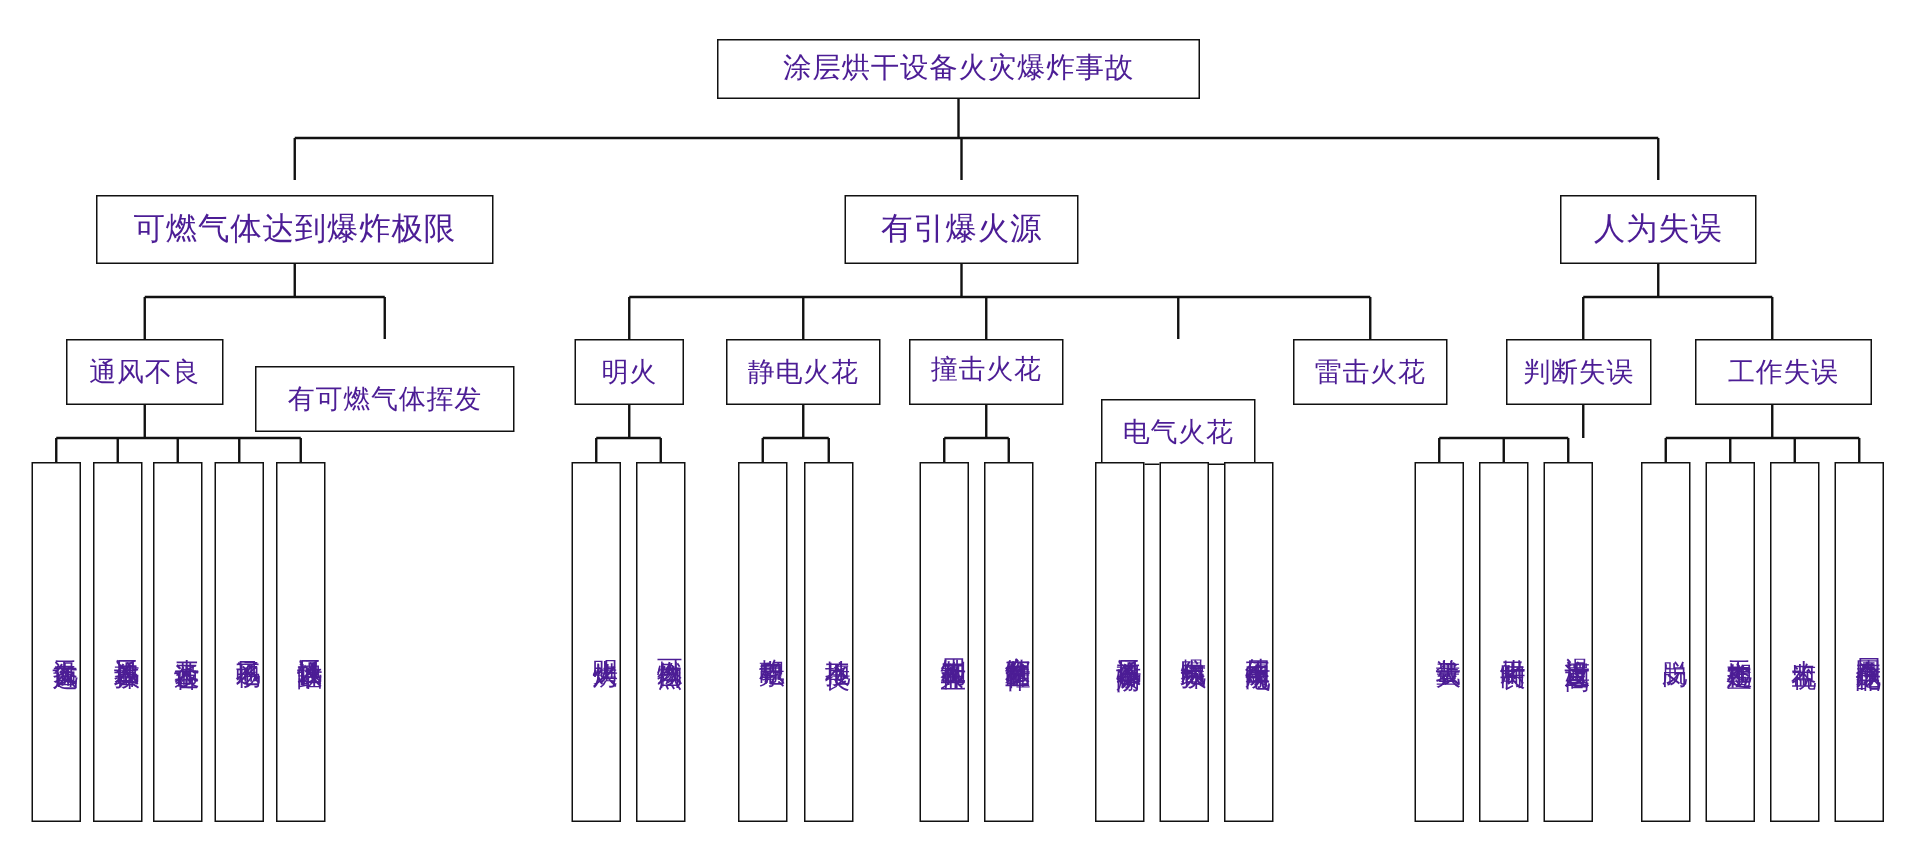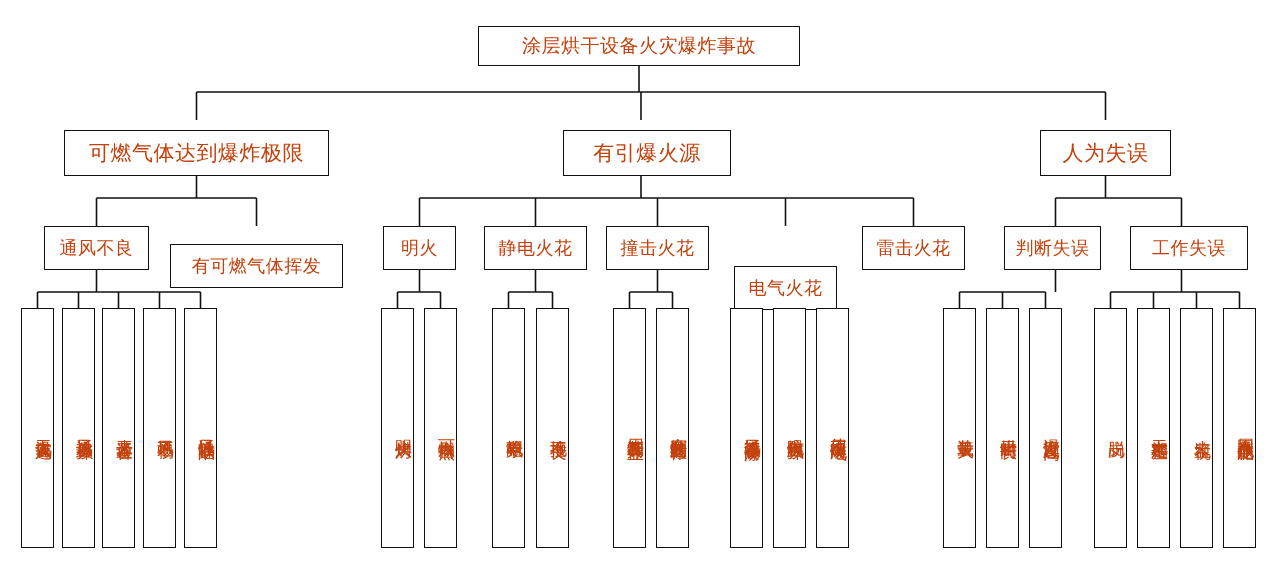--- a/index.html
+++ b/index.html
@@ -26,21 +26,21 @@
     pointer-events: none;
   }
   .node {
     position: absolute;
     box-sizing: border-box;
     border: 1.6px solid #111111;
     background: #ffffff;
     display: flex;
     align-items: center;
     justify-content: center;
-    color: #c2410c;
+    color: #4c1d95;
     line-height: 1.14;
   }
   .node.horiz {
     white-space: nowrap;
     letter-spacing: 0.5px;
   }
   .node.vert {
     writing-mode: vertical-rl;
     text-orientation: upright;
     letter-spacing: 1px;
@@ -111,27 +111,27 @@
       <line x1="1181.5" y1="270" x2="1181.5" y2="292" stroke="#111111" stroke-width="1.6"></line>
       <line x1="1110.5" y1="292" x2="1239.5" y2="292" stroke="#111111" stroke-width="1.6"></line>
       <line x1="1110.5" y1="292" x2="1110.5" y2="308" stroke="#111111" stroke-width="1.6"></line>
       <line x1="1153.5" y1="292" x2="1153.5" y2="308" stroke="#111111" stroke-width="1.6"></line>
       <line x1="1196.5" y1="292" x2="1196.5" y2="308" stroke="#111111" stroke-width="1.6"></line>
       <line x1="1239.5" y1="292" x2="1239.5" y2="308" stroke="#111111" stroke-width="1.6"></line>
     </svg>
   <div id="nodes">
       <div class="node horiz lvl0" style="left: 478px; top: 26px; width: 322px; height: 40px;">涂层烘干设备火灾爆炸事故</div>
       <div class="node horiz lvl1" style="left: 64px; top: 120px; width: 265px; height: 46px;">可燃气体达到爆炸极限</div>
-      <div class="node horiz lvl1" style="left: 563px; top: 120px; width: 168px; height: 46px;">有引爆火源</div>
+      <div class="node horiz lvl1" style="left: 563px; top: 120px; width: 156px; height: 46px;">有引爆火源</div>
       <div class="node horiz lvl1" style="left: 1040px; top: 120px; width: 131px; height: 46px;">人为失误</div>
       <div class="node horiz lvl2" style="left: 44px; top: 226px; width: 105px; height: 44px;">通风不良</div>
       <div class="node horiz lvl2" style="left: 170px; top: 244px; width: 173px; height: 44px;">有可燃气体挥发</div>
       <div class="node horiz lvl2" style="left: 383px; top: 226px; width: 73px; height: 44px;">明火</div>
       <div class="node horiz lvl2" style="left: 484px; top: 226px; width: 103px; height: 44px;">静电火花</div>
-      <div class="node horiz lvl2" style="left: 606px; top: 226px; width: 103px; height: 44px;">撞击火花</div>
+      <div class="node horiz lvl2" style="left: 606px; top: 226px; width: 103px; height: 44px; font-family: Liberation Mono, monospace;">撞击火花</div>
       <div class="node horiz lvl2" style="left: 734px; top: 226px; width: 103px; height: 44px; margin-top: 40px;">电气火花</div>
       <div class="node horiz lvl2" style="left: 862px; top: 226px; width: 103px; height: 44px;">雷击火花</div>
       <div class="node horiz lvl2" style="left: 1004px; top: 226px; width: 97px; height: 44px;">判断失误</div>
       <div class="node horiz lvl2" style="left: 1130px; top: 226px; width: 118px; height: 44px;">工作失误</div>
       <div class="node vert leaf" style="left: 21px; top: 308px; width: 33px; height: 240px;">无设备通风</div>
       <div class="node vert leaf" style="left: 62px; top: 308px; width: 33px; height: 240px;">通风设备损坏</div>
       <div class="node vert leaf" style="left: 102px; top: 308px; width: 33px; height: 240px;">未开通设备</div>
       <div class="node vert leaf" style="left: 143px; top: 308px; width: 33px; height: 240px;">通风不畅</div>
       <div class="node vert leaf" style="left: 184px; top: 308px; width: 33px; height: 240px;">通风设计缺陷</div>
       <div class="node vert leaf" style="left: 381px; top: 308px; width: 33px; height: 240px;">明火烘烤</div>

